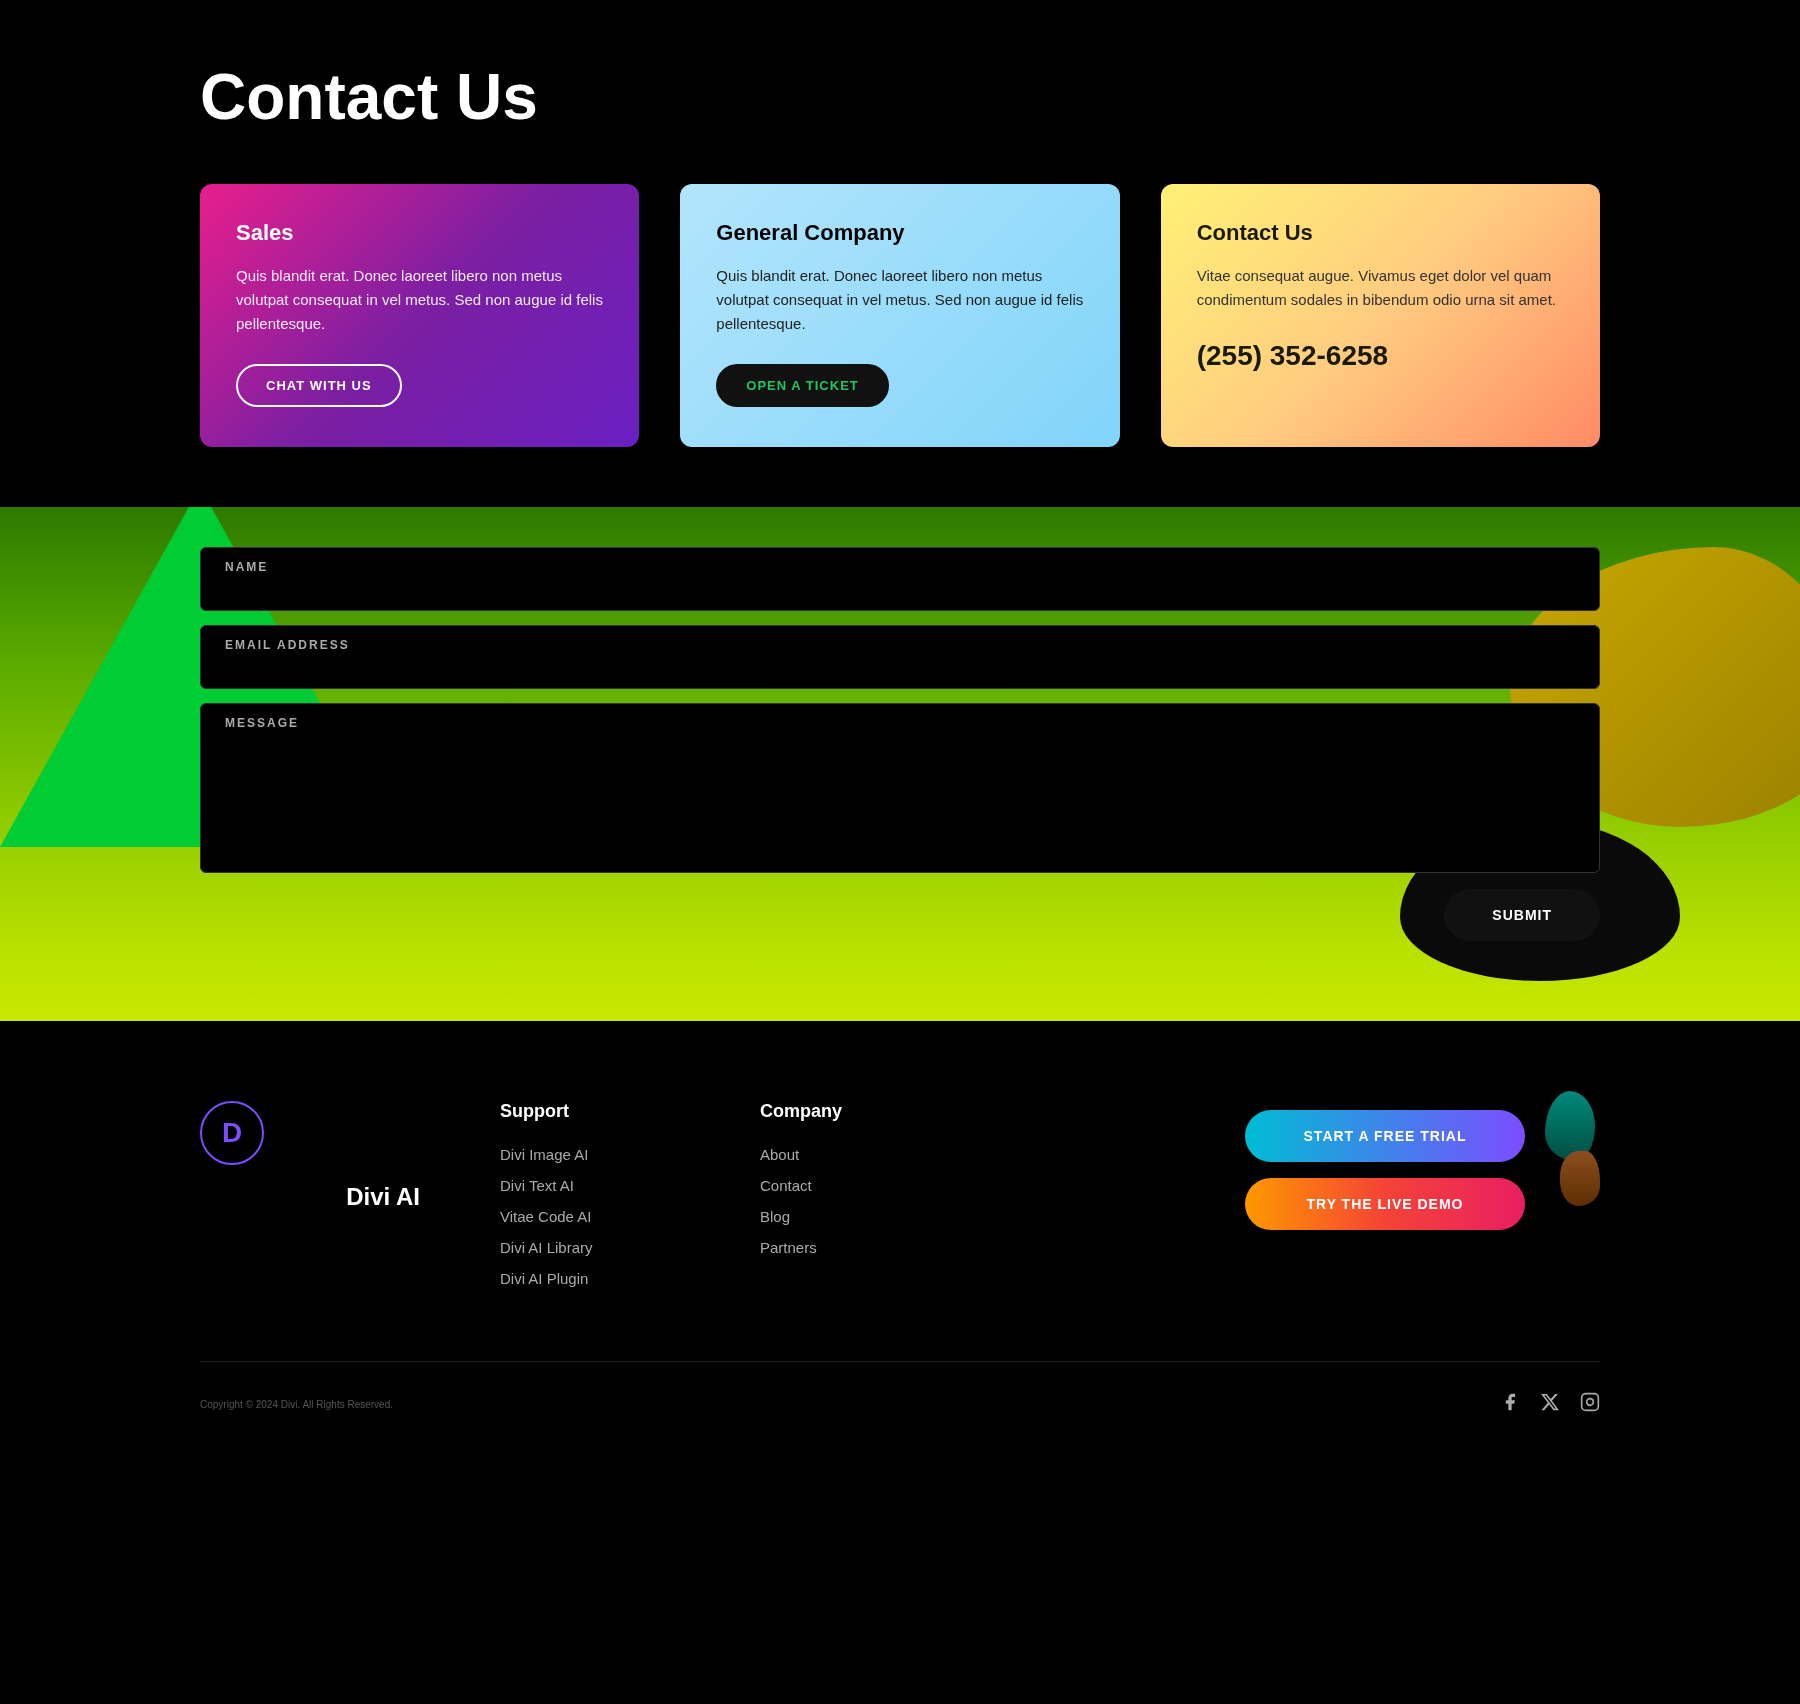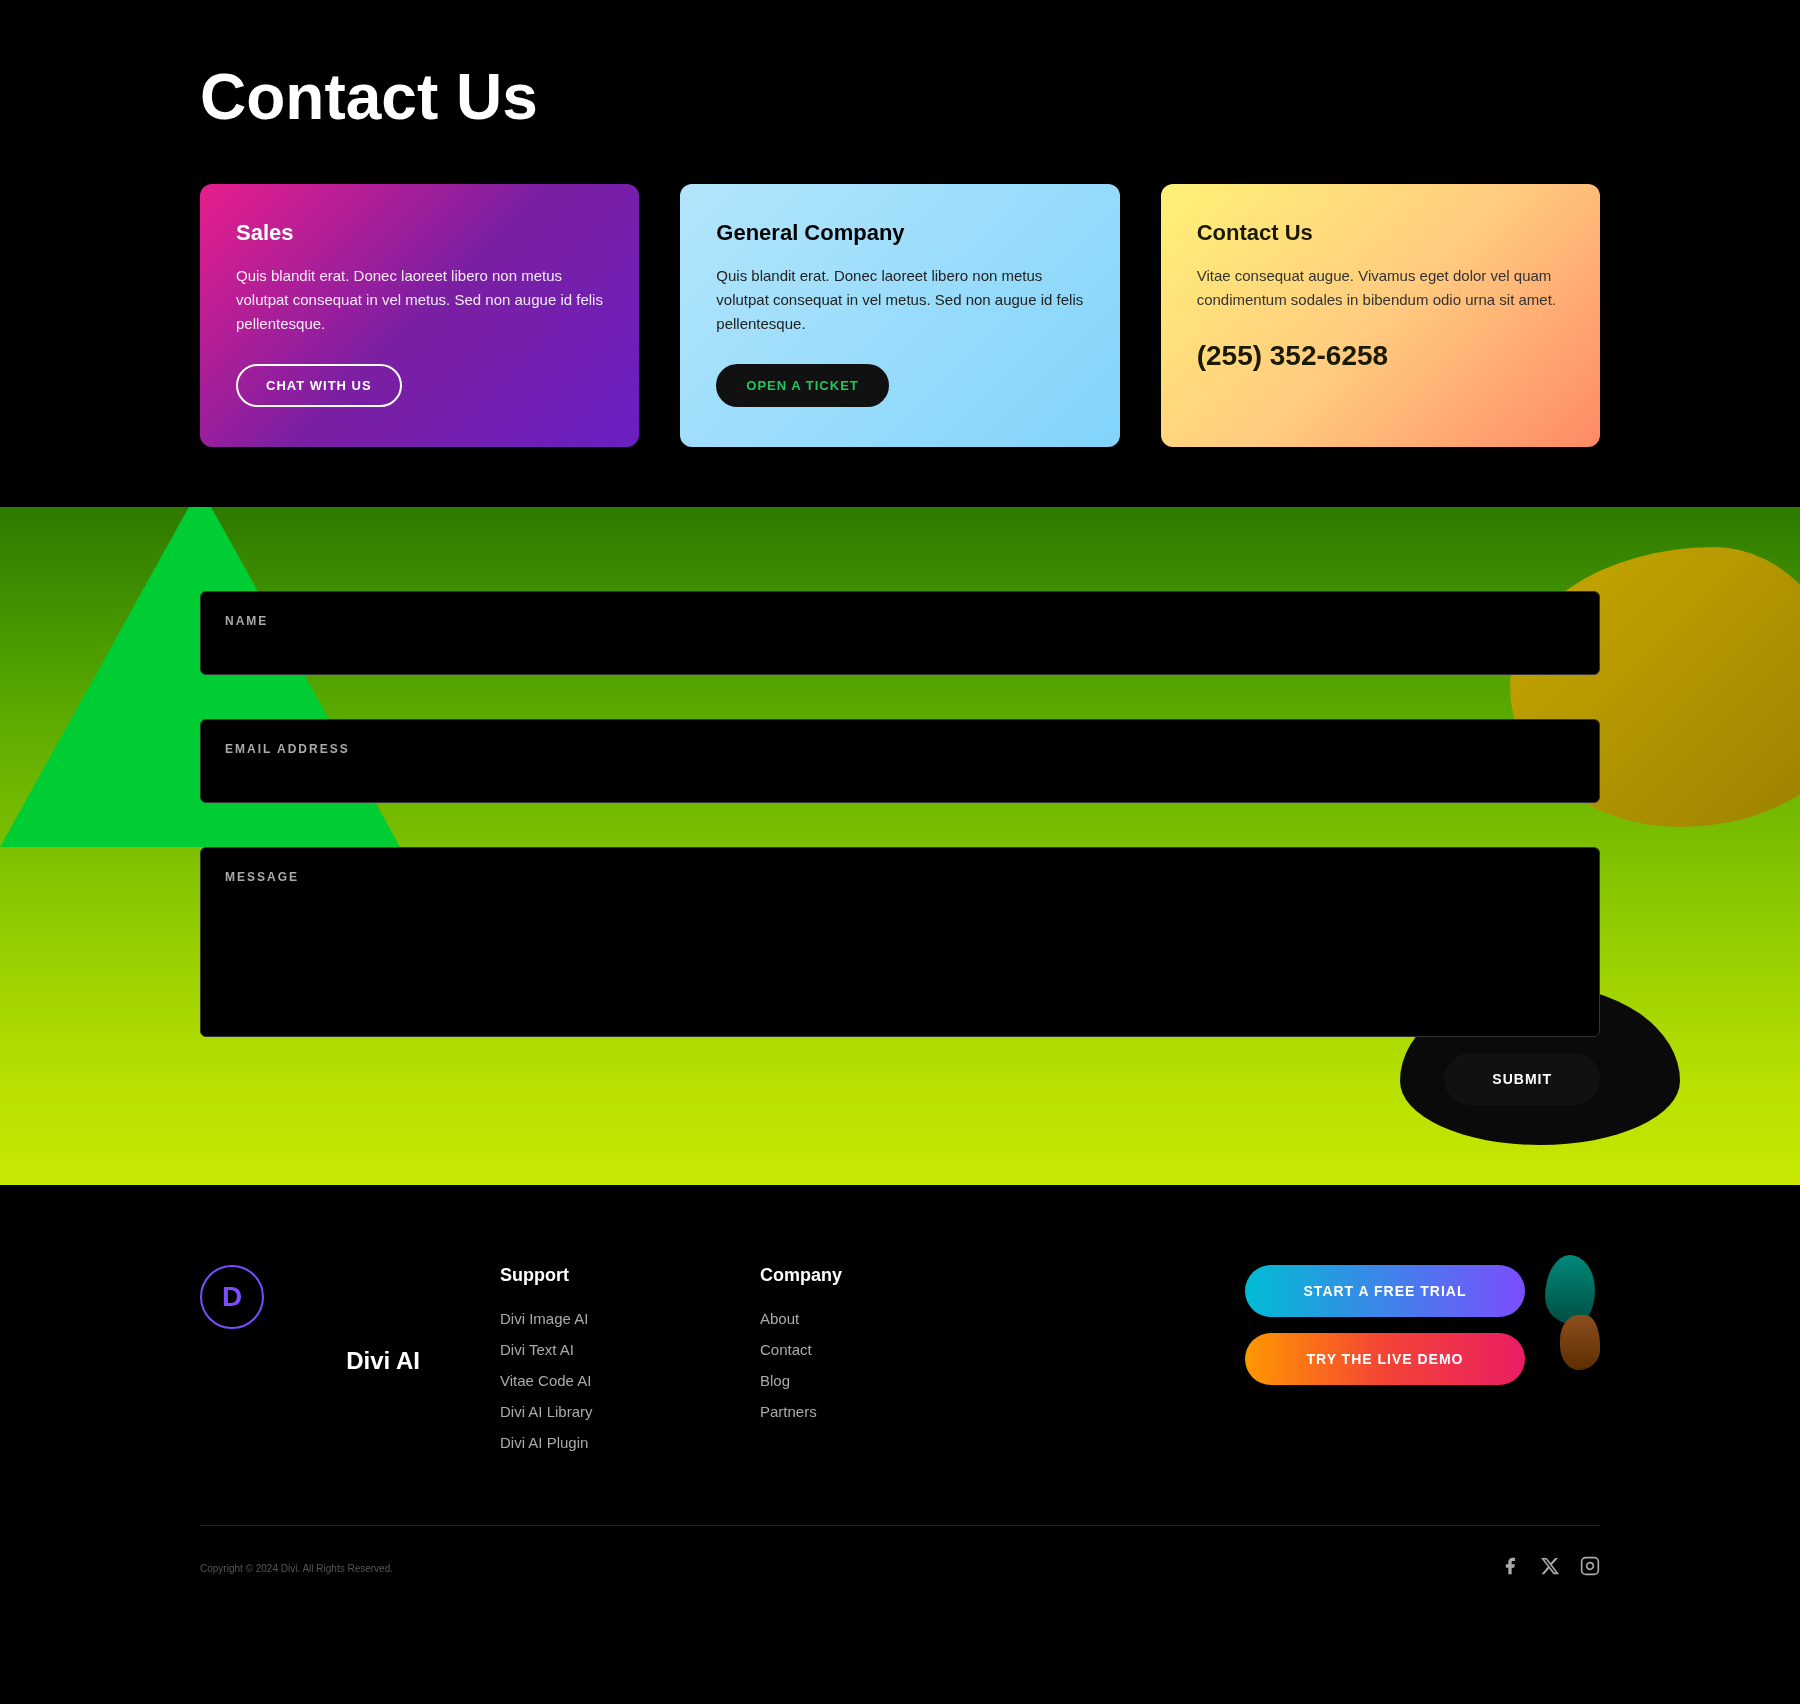--- a/index.html
+++ b/index.html
@@ -100,22 +100,21 @@
       font-weight: 800;
       color: #1a1a00;
       margin-top: 10px;
     }
 
     .form-field {
       background: #000;
       border: 1.5px solid #333;
       border-radius: 6px;
       margin-bottom: 14px;
-      padding: 22px 24px;
-      margin-top: 44px;
+      padding: 12px 24px;
     }
 
     .form-field label {
       display: block;
       font-size: 12px;
       font-weight: 700;
       letter-spacing: 2px;
       color: #aaa;
       margin-bottom: 6px;
       text-transform: uppercase;
@@ -229,20 +228,21 @@
       letter-spacing: 1px;
       text-transform: uppercase;
       cursor: pointer;
       border: none;
       text-align: center;
     }
 
     .cta-trial {
       background: linear-gradient(90deg, #00bcd4 0%, #7c4dff 100%);
       color: #fff;
+      margin-top: 9px;
     }
 
     .cta-demo {
       background: linear-gradient(90deg, #ff9800 0%, #f44336 50%, #e91e63 100%);
       color: #fff;
     }
 
     .footer-divider {
       border: none;
       border-top: 1px solid #222;

